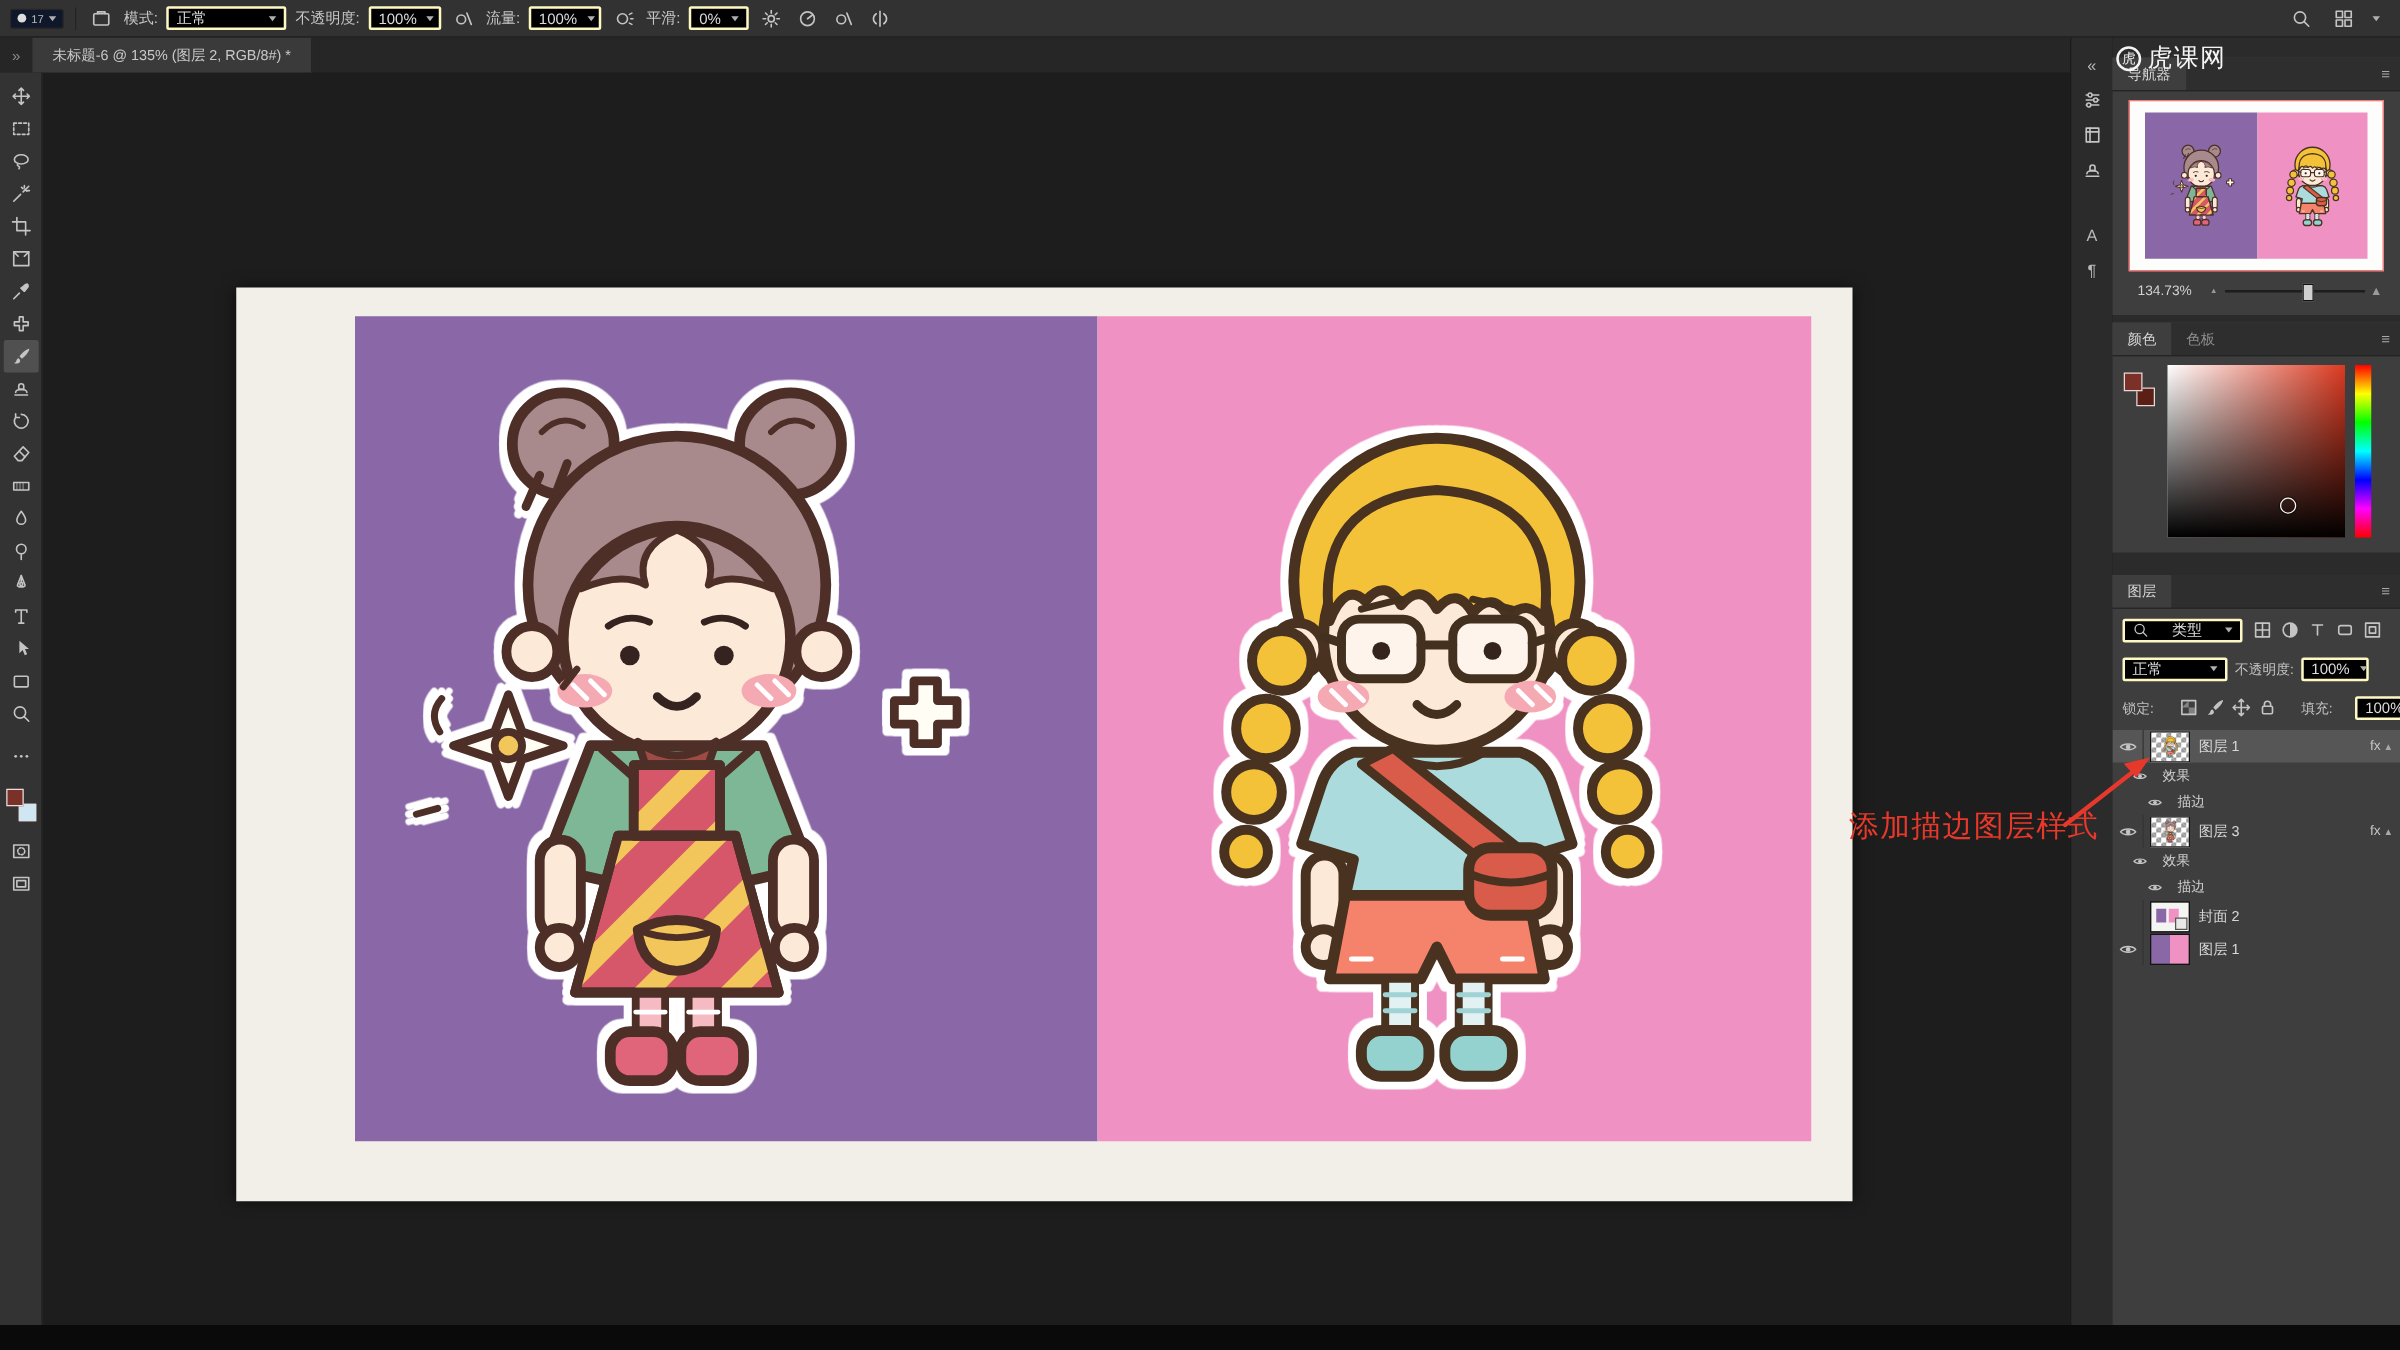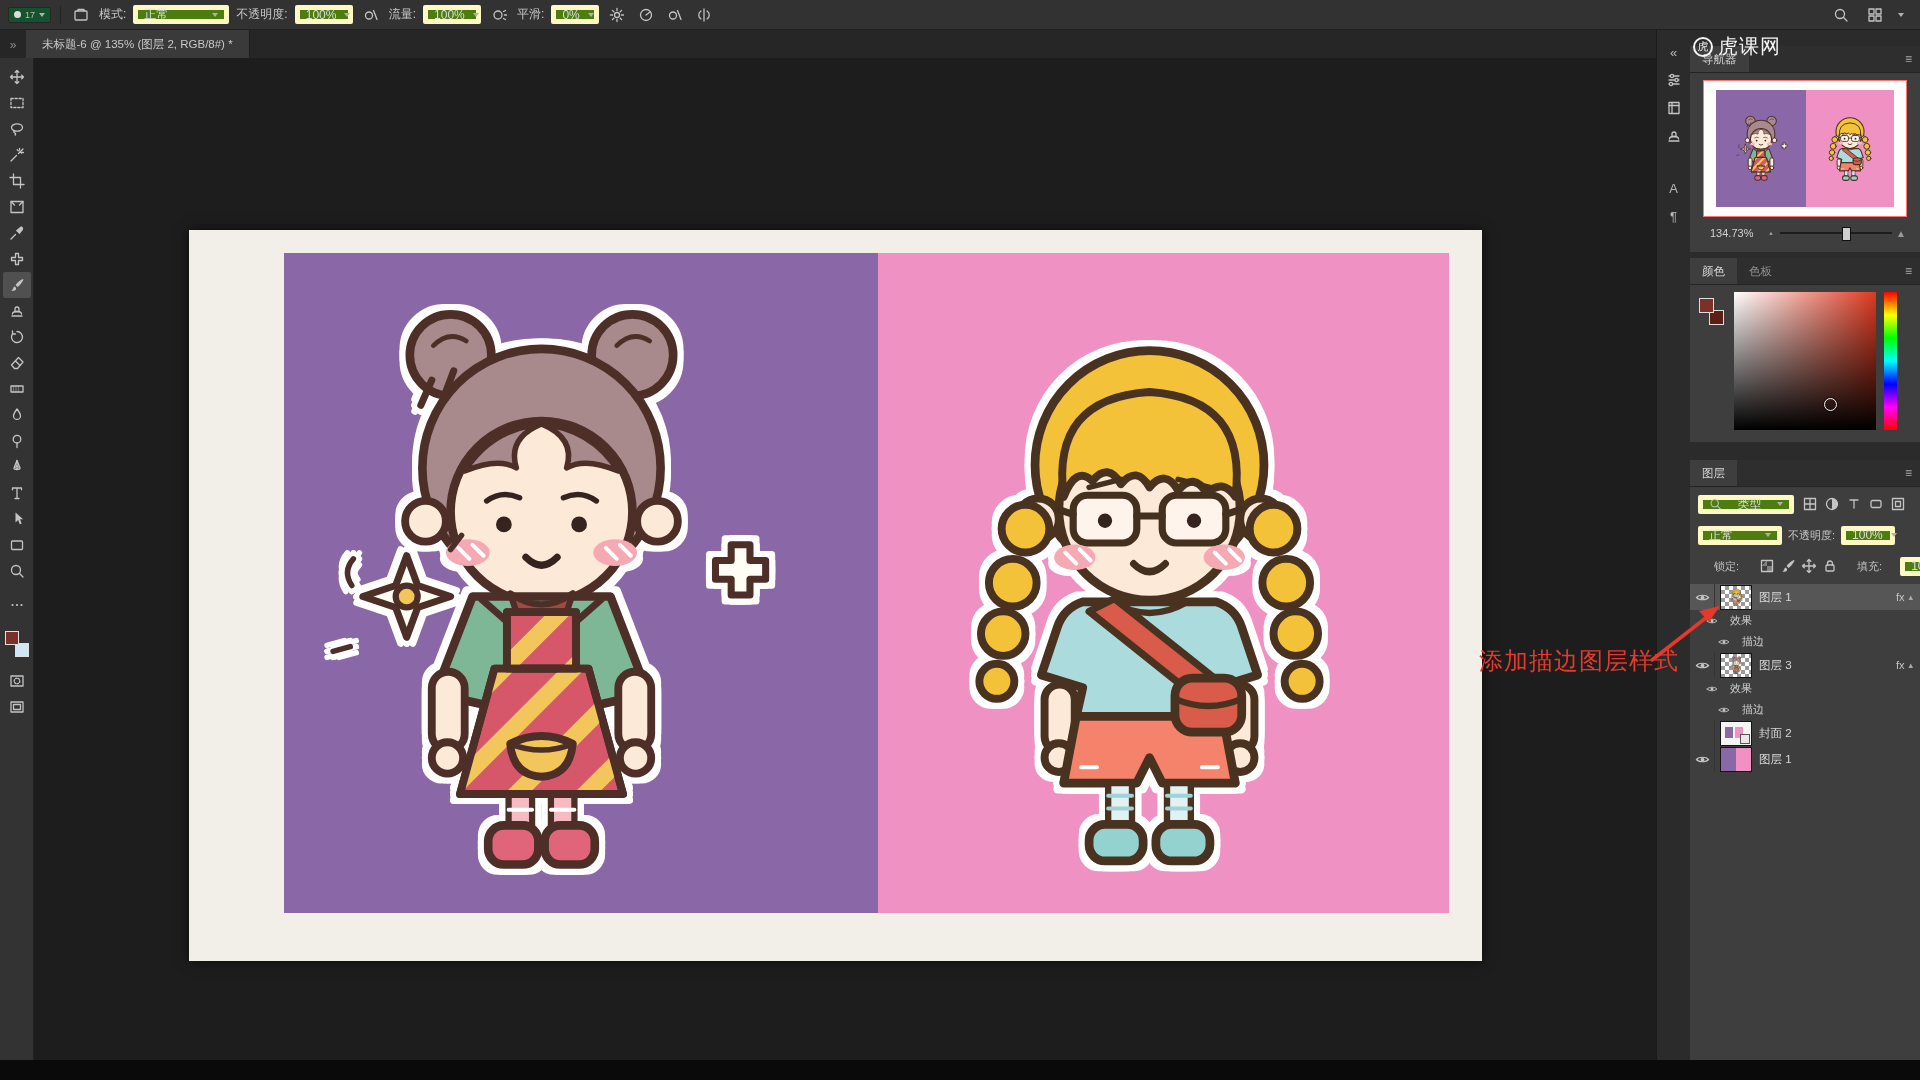--- a/index.html
+++ b/index.html
@@ -4,28 +4,28 @@
 <style>
   html,body{margin:0;padding:0}
   body{width:1920px;height:1080px;overflow:hidden;background:#1d1d1d;position:relative;
        font-family:"Liberation Sans","DejaVu Sans",sans-serif;color:#ccc;}
   svg{display:block}
   
   .options-bar{position:absolute;left:0;top:0;width:1920px;height:30px;background:#323232;
     border-bottom:1px solid #1f1f1f;display:flex;align-items:center;gap:7px;padding:0 8px;
     box-sizing:border-box;font-size:12px;z-index:30}
   .sep{width:1px;height:18px;background:#242424;margin:0 2px}
-  .tool-preset{display:flex;align-items:center;gap:4px;padding:2px 5px;background:#14532d;
+  .tool-preset{display:flex;align-items:center;gap:4px;padding:2px 5px;background:#0f172a;
     border:1px solid #262626;border-radius:2px}
   .tool-preset .dot{width:7px;height:7px;border-radius:50%;background:#ddd}
   .preset-num{font-size:9px;color:#bbb}
   .caret{width:0;height:0;border-left:3.5px solid transparent;border-right:3.5px solid transparent;
     border-top:4.5px solid #b0b0b0;display:inline-block;flex:none}
-  .dd{display:inline-flex;align-items:center;justify-content:space-between;gap:8px;background:#4d7c0f;
-    border:5px solid #fef9c3;border-radius:2px;height:19px;padding:0 6px;color:#ddd;font-size:12px;box-sizing:border-box}
+  .dd{display:inline-flex;align-items:center;justify-content:space-between;gap:8px;background:#000000;
+    border:2px solid #fef9c3;border-radius:2px;height:19px;padding:0 6px;color:#ddd;font-size:12px;box-sizing:border-box}
   .icon-btn{width:22px;height:22px;display:flex;align-items:center;justify-content:center;border-radius:2px}
   .ob-label{color:#c6c6c6;white-space:nowrap}
   .ob-right{margin-left:auto;display:flex;gap:12px;align-items:center;padding-right:8px}
   
   .tab-bar{position:absolute;left:0;top:30px;width:1656px;height:28px;background:#262626;display:flex;
     align-items:flex-end;z-index:20}
   .tab-chevs{width:26px;text-align:center;color:#8a8a8a;font-size:12px;padding-bottom:6px}
   .doc-tab{height:28px;display:flex;align-items:center;padding:0 16px;background:#3a3a3a;color:#c9c9c9;
     font-size:11.5px;border-right:1px solid #1e1e1e;white-space:nowrap}
   
@@ -86,21 +86,21 @@
   .sat-square{position:absolute;left:44px;top:34px;width:142px;height:138px;
     background:linear-gradient(to top,#000,rgba(0,0,0,0)),linear-gradient(to right,#fff,#dc3a21)}
   .sat-marker{position:absolute;left:90px;top:106px;width:11px;height:11px;border:1.6px solid #f5f5f5;
     border-radius:50%;box-shadow:0 0 0 1px rgba(0,0,0,.45)}
   .hue-strip{position:absolute;left:194px;top:34px;width:13px;height:138px;
     background:linear-gradient(to bottom,#f00,#ff0,#0f0,#0ff,#00f,#f0f,#f00)}
   
   .lp-row{position:absolute;left:0;width:230px;display:flex;align-items:center;box-sizing:border-box}
   #lp-filter{top:32px;height:24px;padding:0 8px;gap:6px}
   #lp-blend{top:62px;height:26px;padding:0 8px;gap:6px}
-  #lp-lock{top:94px;height:24px;padding:0 24px;gap:18px}
+  #lp-lock{top:94px;height:24px;padding:0 8px;gap:18px}
   .mini-icon{width:19px;height:19px;display:flex;align-items:center;justify-content:center;border-radius:2px}
   .lp-label{color:#c2c2c2;font-size:11px;white-space:nowrap}
   #layers-list{position:absolute;left:0;top:124px;right:0;bottom:0;overflow:hidden}
   .lrow{height:26px;display:flex;align-items:center}
   .lrow.sel{background:#565656}
   .lsub{height:21px;display:flex;align-items:center}
   .eyebox{width:24px;align-self:stretch;display:flex;align-items:center;justify-content:center;
     border-right:1px solid #343434;flex:none}
   .eyebox svg{width:15px;height:15px}
   .lsub .eyebox svg{width:12px;height:12px}

